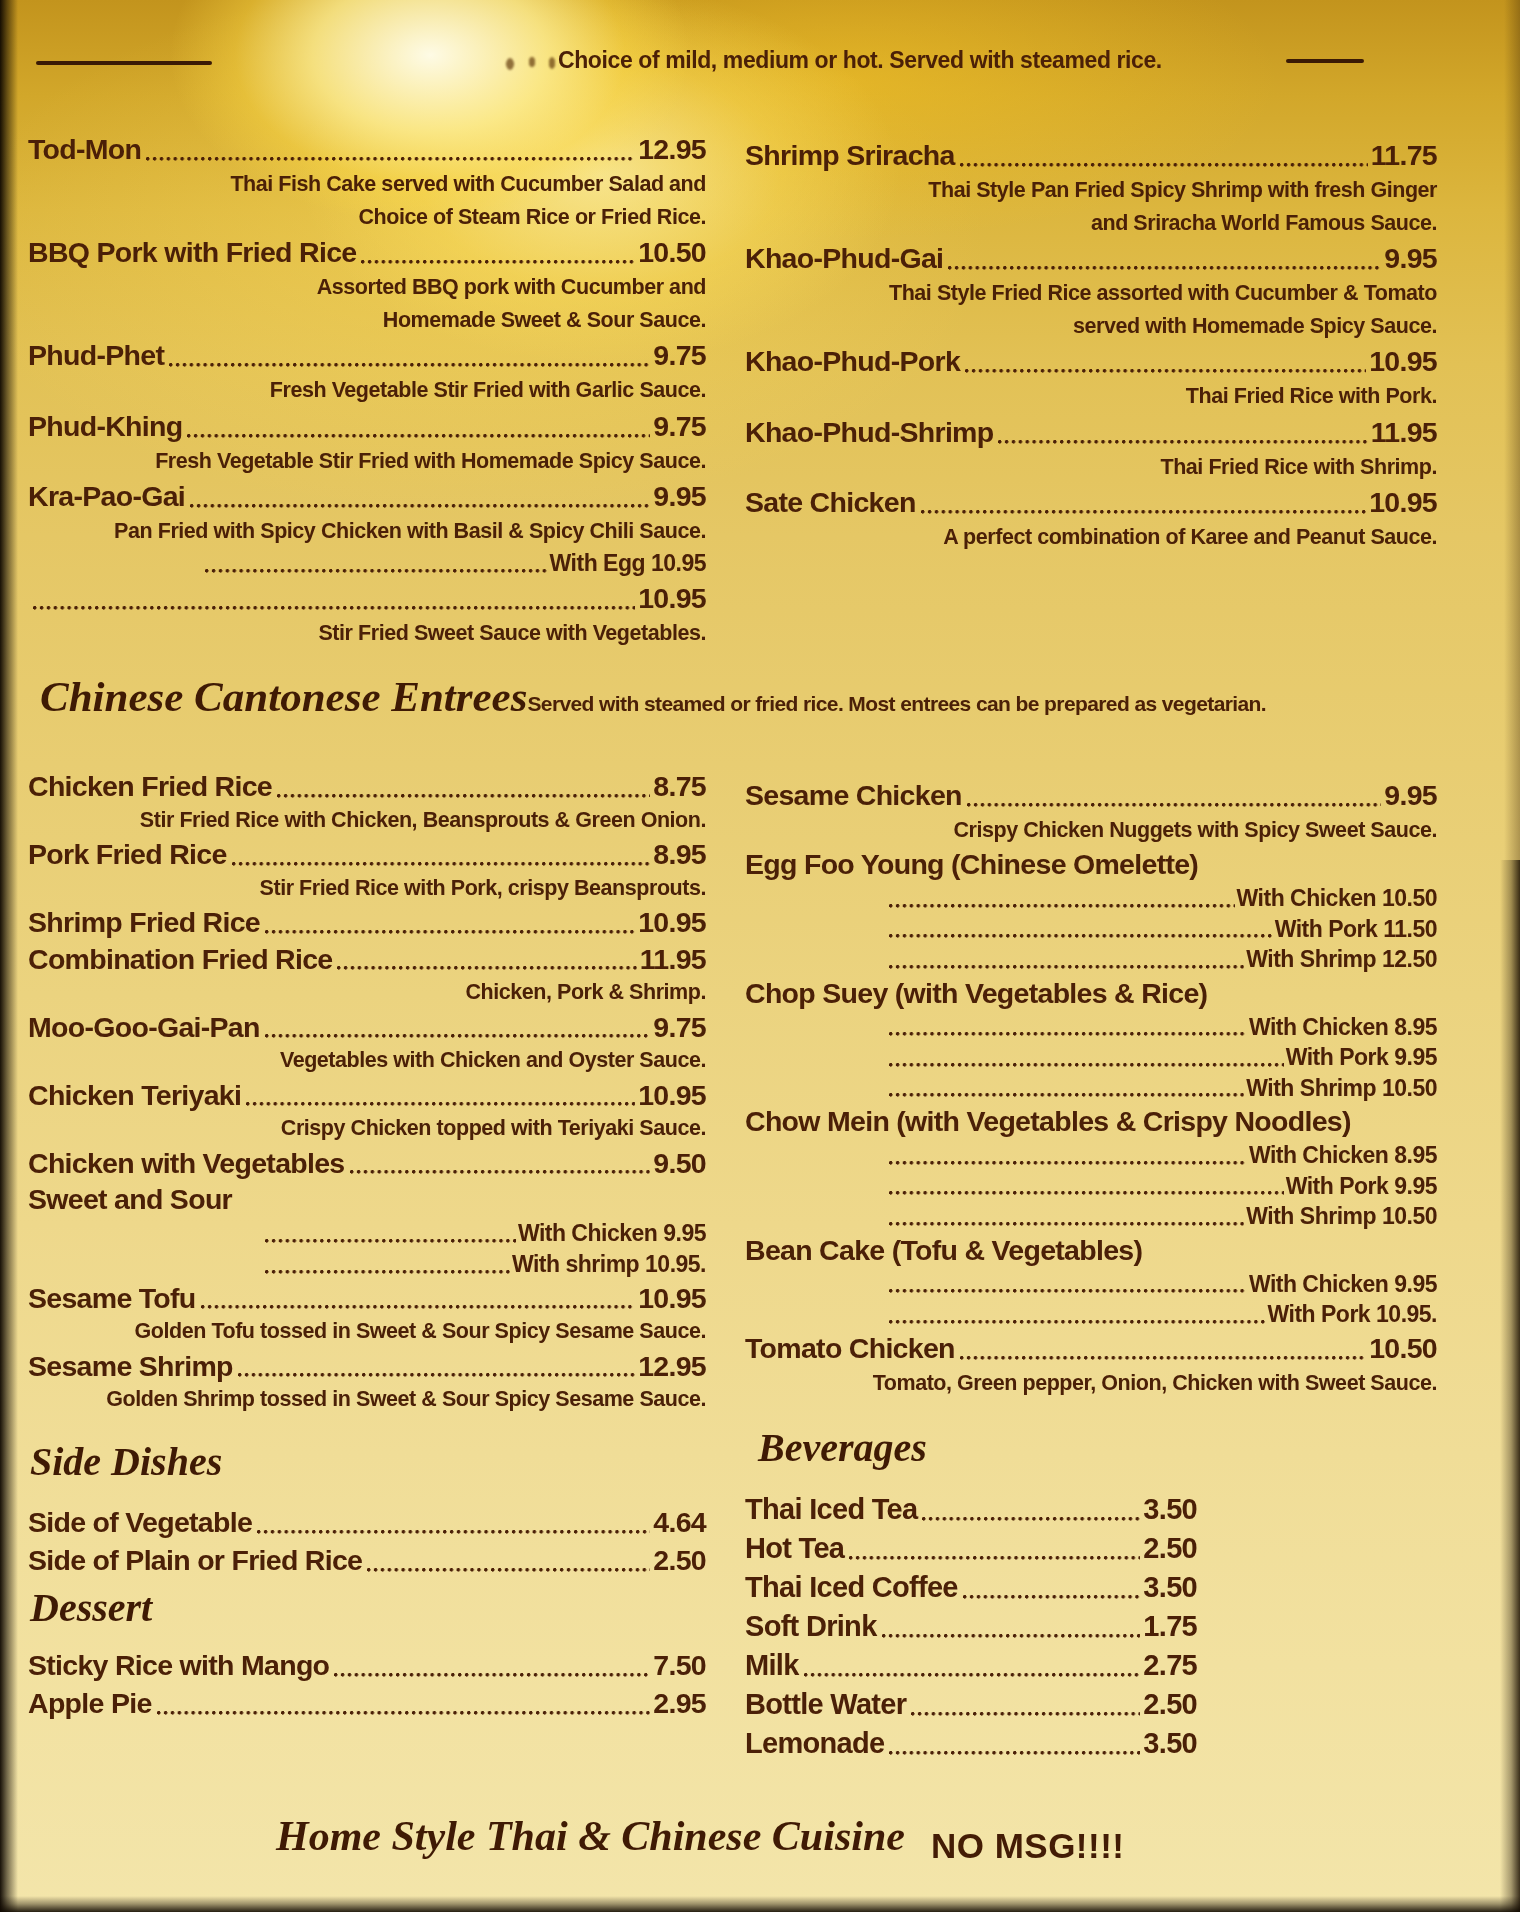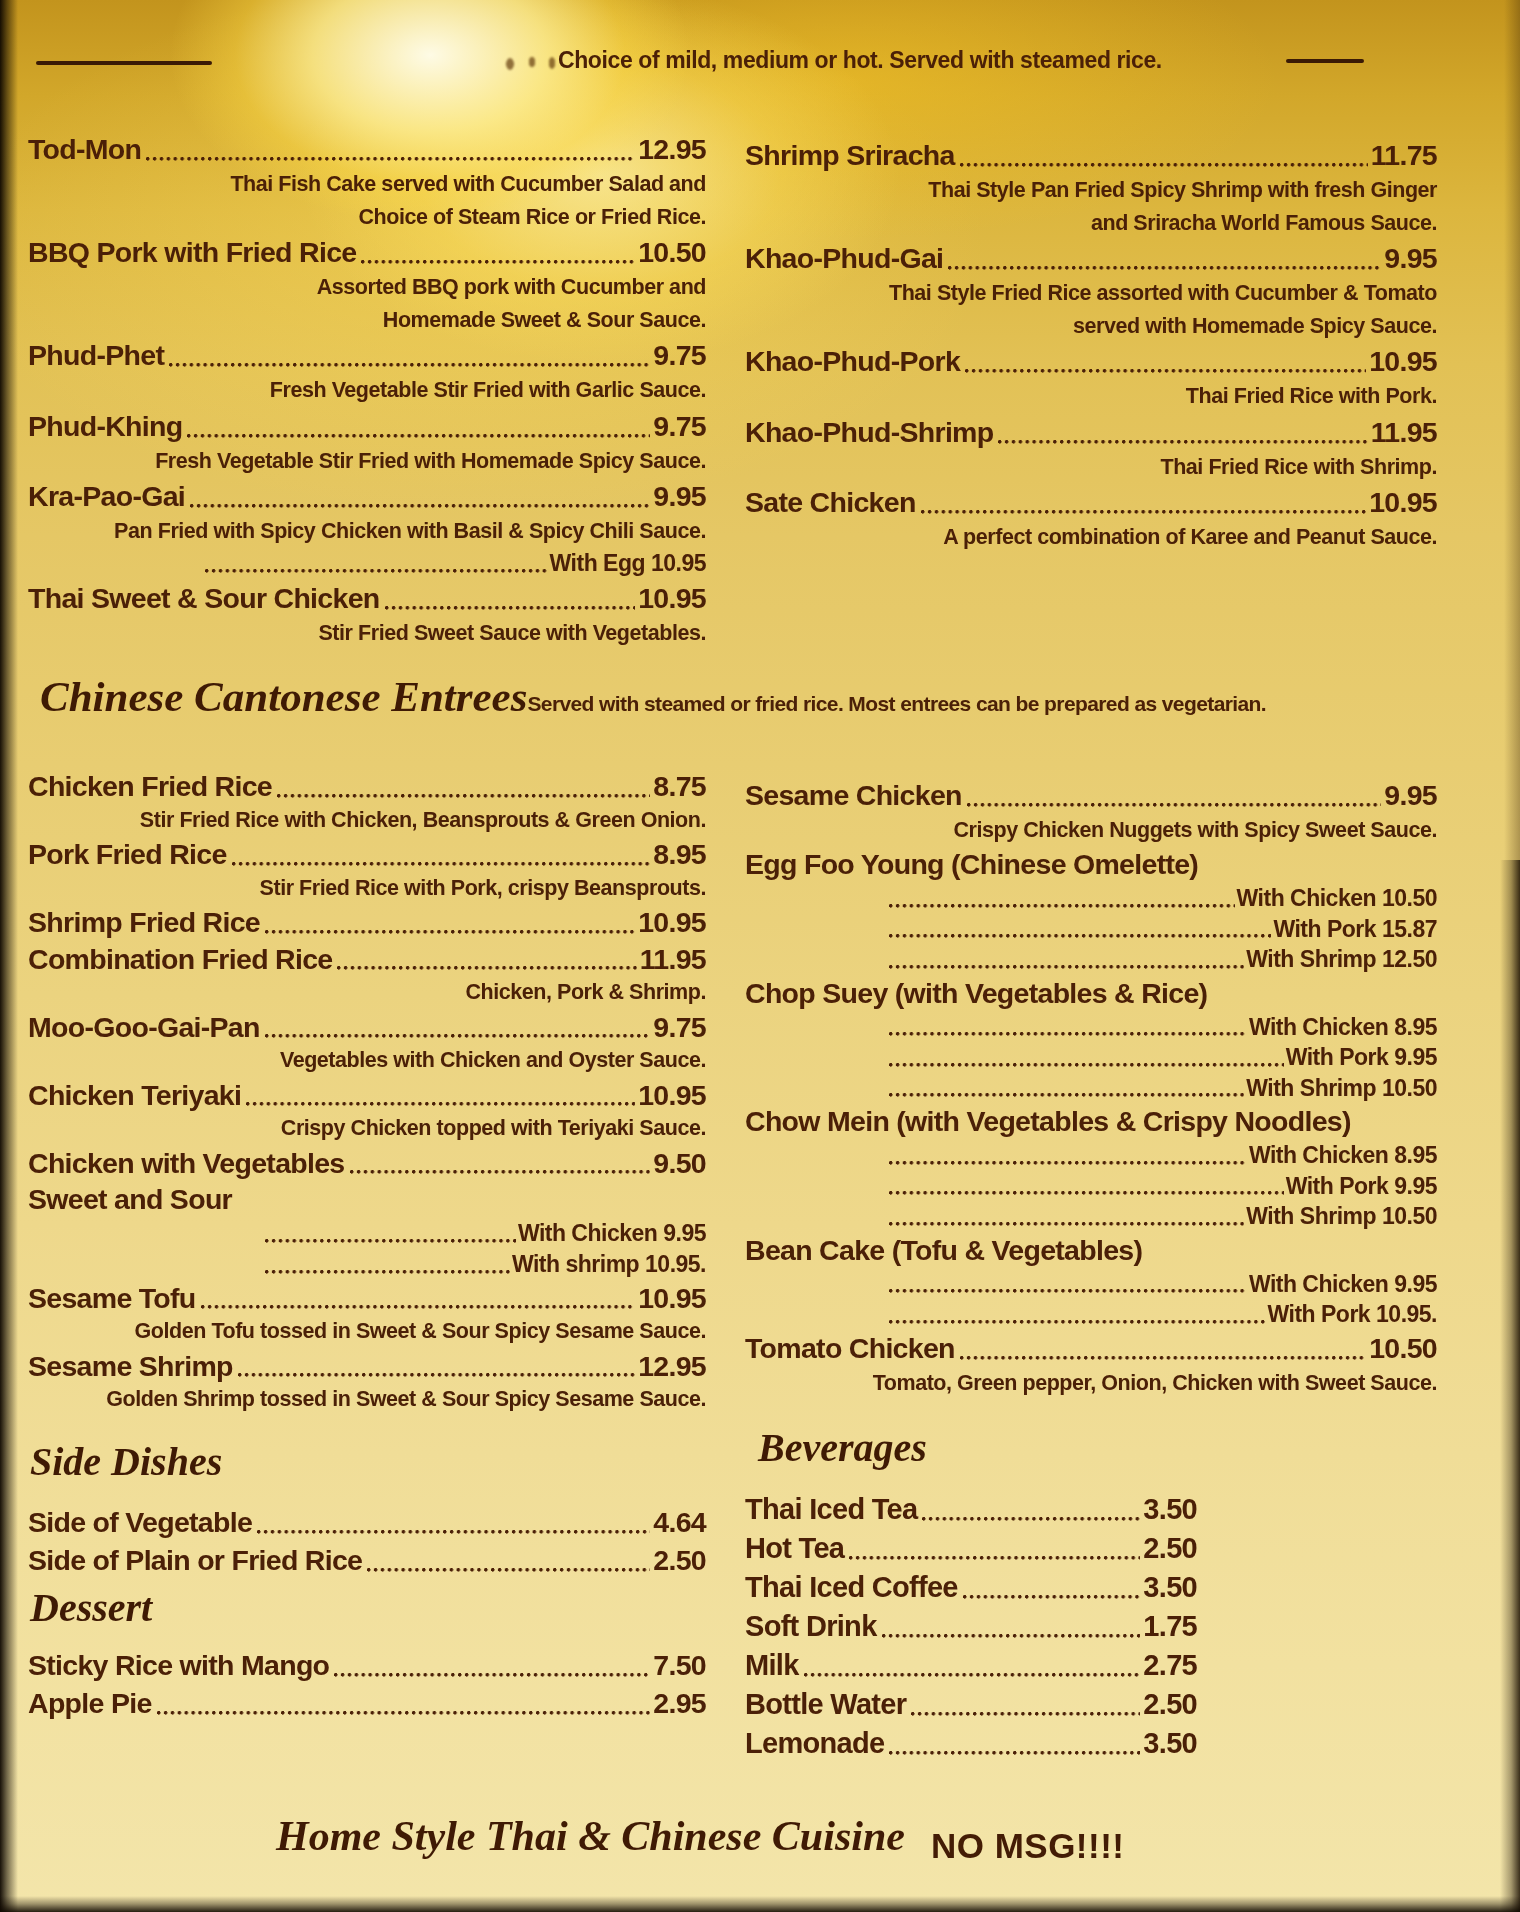--- a/index.html
+++ b/index.html
@@ -144,21 +144,20 @@
           <span class="pr">9.95</span>
         </div>
         <div class="desc">Pan Fried with Spicy Chicken with Basil &amp; Spicy Chili Sauce.</div>
         <div class="sub">
           <span class="leader"></span>
           <span class="txt"><span>With Egg</span> <span>10.95</span></span>
         </div>
       </div>
       <div class="menu-item">
         <div class="row">
-          <span class="nm">Thai Sweet &amp; Sour Chicken</span>
           <span class="leader"></span>
           <span class="pr">10.95</span>
         </div>
         <div class="desc">Stir Fried Sweet Sauce with Vegetables.</div>
       </div>
     </section>
   <section class="col" id="thai-right">
       <div class="menu-item">
         <div class="row">
           <span class="nm">Shrimp Sriracha</span>
@@ -304,21 +303,21 @@
       <div class="menu-item">
         <div class="row">
           <span class="nm">Egg Foo Young (Chinese Omelette)</span>
         </div>
         <div class="sub">
           <span class="leader"></span>
           <span class="txt"><span>With Chicken</span> <span>10.50</span></span>
         </div>
         <div class="sub">
           <span class="leader"></span>
-          <span class="txt"><span>With Pork</span> <span>15.87</span></span>
+          <span class="txt"><span>With Pork</span> <span>11.50</span></span>
         </div>
         <div class="sub">
           <span class="leader"></span>
           <span class="txt"><span>With Shrimp</span> <span>12.50</span></span>
         </div>
       </div>
       <div class="menu-item">
         <div class="row">
           <span class="nm">Chop Suey (with Vegetables &amp; Rice)</span>
         </div>

